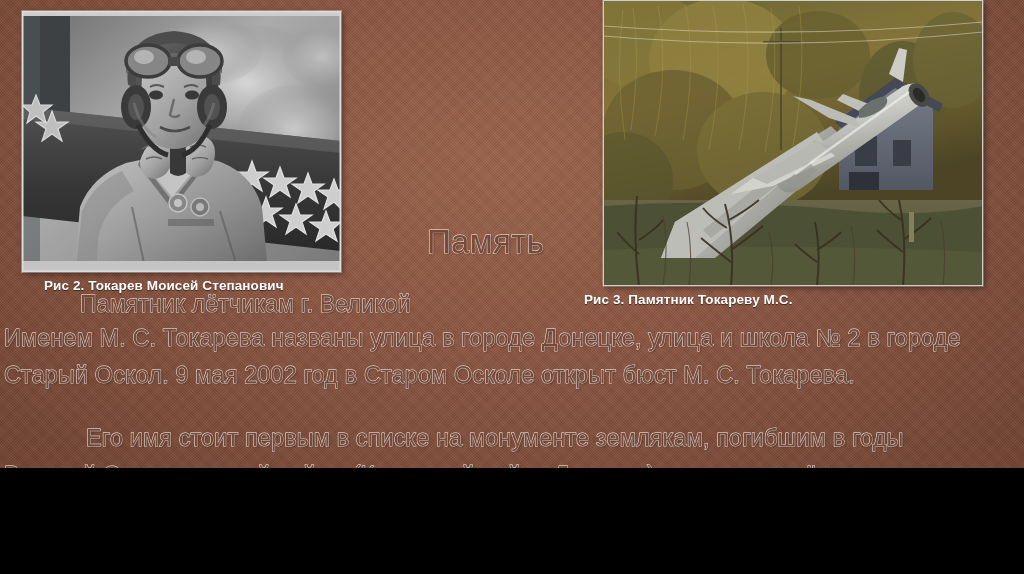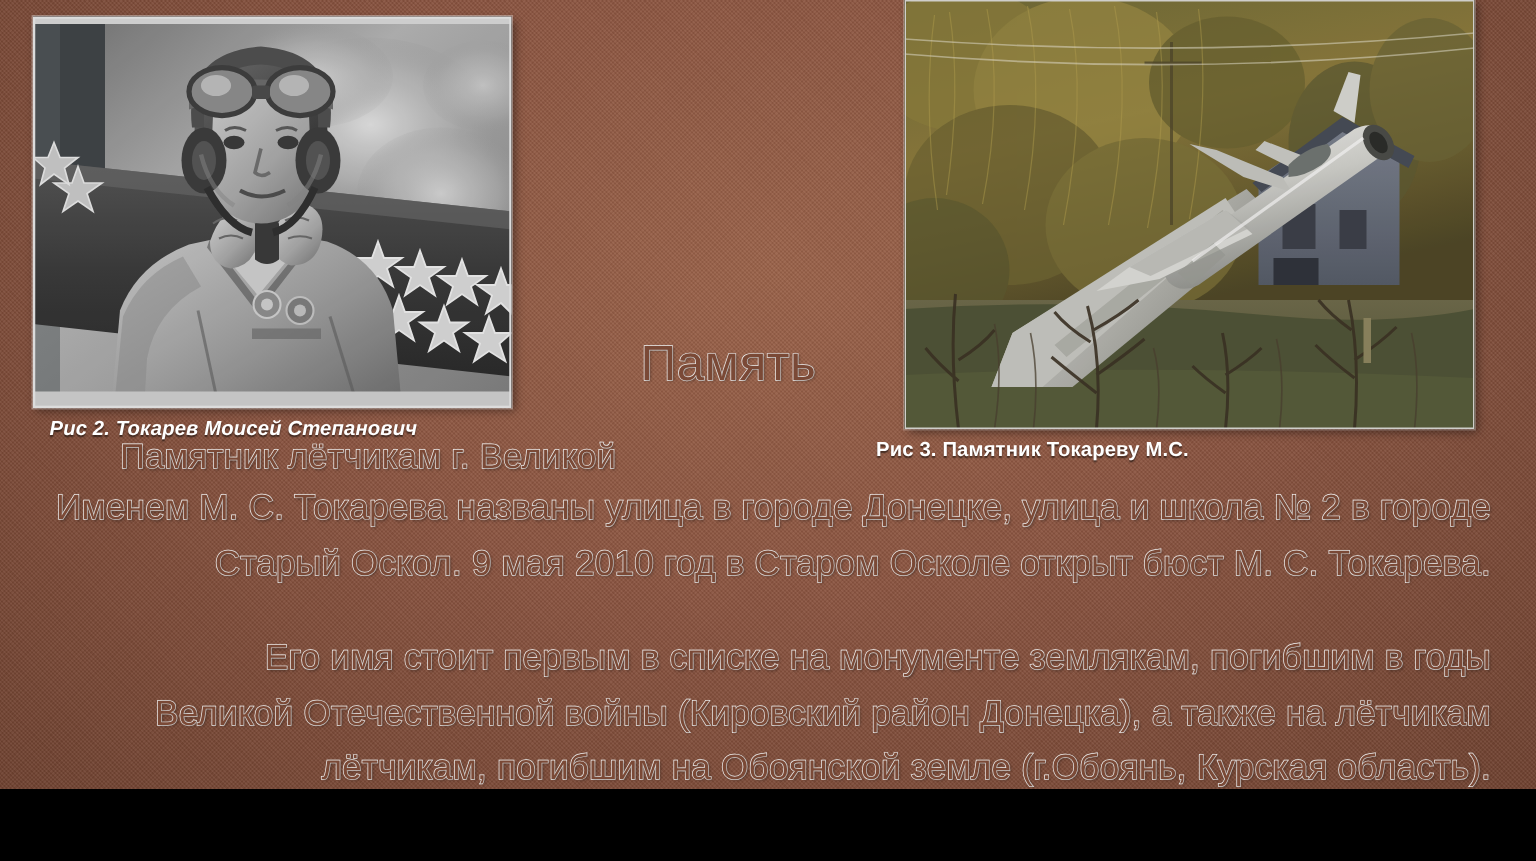--- a/index.html
+++ b/index.html
@@ -3,29 +3,28 @@
 <meta charset="utf-8">
 <style>
   html, body {
     margin: 0;
     padding: 0;
     background: #000;
   }
   .slide {
     position: relative;
     width: 1024px;
-    height: 526px;
+    height: 468px;
     overflow: hidden;
     font-family: "Liberation Sans", sans-serif;
     background-color: #8d5640;
     background-image:
       repeating-linear-gradient(45deg, rgba(255,255,255,0.035) 0 1px, rgba(0,0,0,0.035) 1px 2px),
       repeating-linear-gradient(-45deg, rgba(255,255,255,0.03) 0 1px, rgba(0,0,0,0.03) 1px 2px),
       radial-gradient(ellipse at 50% 35%, #9a6249 0%, #8a5440 45%, #6e4130 100%);
-    text-align: right;
   }
 
   
   .photo {
     position: absolute;
     overflow: hidden;
     background: #2b2b2b;
   }
   #photo-pilot {
     left: 22px; top: 11px; width: 319px; height: 261px;
@@ -40,21 +39,21 @@
   
   .caption {
     position: absolute;
     color: #ffffff;
     font-weight: bold;
     font-size: 13.5px;
     letter-spacing: 0.1px;
     white-space: nowrap;
     text-shadow: 0 1px 1px rgba(0,0,0,0.55);
   }
-  #caption-pilot   { left: 33px;  top: 278px; font-style: italic; }
+  #caption-pilot   { left: 44px;  top: 278px; }
   #caption-monument{ left: 584px; top: 292px; }
 
   
   .outlined {
     color: #7a4936;
     -webkit-text-stroke: 0.9px #f2f2f2;
     paint-order: stroke fill;
     text-shadow:
       0 0 1px rgba(255,255,255,0.65),
       1px 1px 2px rgba(0,0,0,0.35);
@@ -336,17 +335,17 @@
 
   <div id="slide-title" class="outlined">Память</div>
 
   <div class="caption" id="caption-pilot">Рис 2. Токарев Моисей Степанович</div>
 
   <div class="caption" id="caption-monument">Рис 3. Памятник Токареву М.С.</div>
 
   <div id="subtitle-obojan" class="outlined">Памятник лётчикам г. Великой</div>
 
   <div id="body-block">
-    <p class="para outlined" id="para-1">Именем М. С. Токарева названы улица в городе Донецке, улица и школа № 2 в городе Старый Оскол. 9 мая 2010 год в Старом Осколе открыт бюст М. С. Токарева.</p>
+    <p class="para outlined" id="para-1">Именем М. С. Токарева названы улица в городе Донецке, улица и школа № 2 в городе Старый Оскол. 9 мая 2002 год в Старом Осколе открыт бюст М. С. Токарева.</p>
     <p class="para outlined" id="para-2">Его имя стоит первым в списке на монументе землякам, погибшим в годы Великой Отечественной войны (Кировский район Донецка), а также на лётчикам лётчикам, погибшим на Обоянской земле (г.Обоянь, Курская область).</p>
   </div>
 
 </div>
 
 </body></html>

